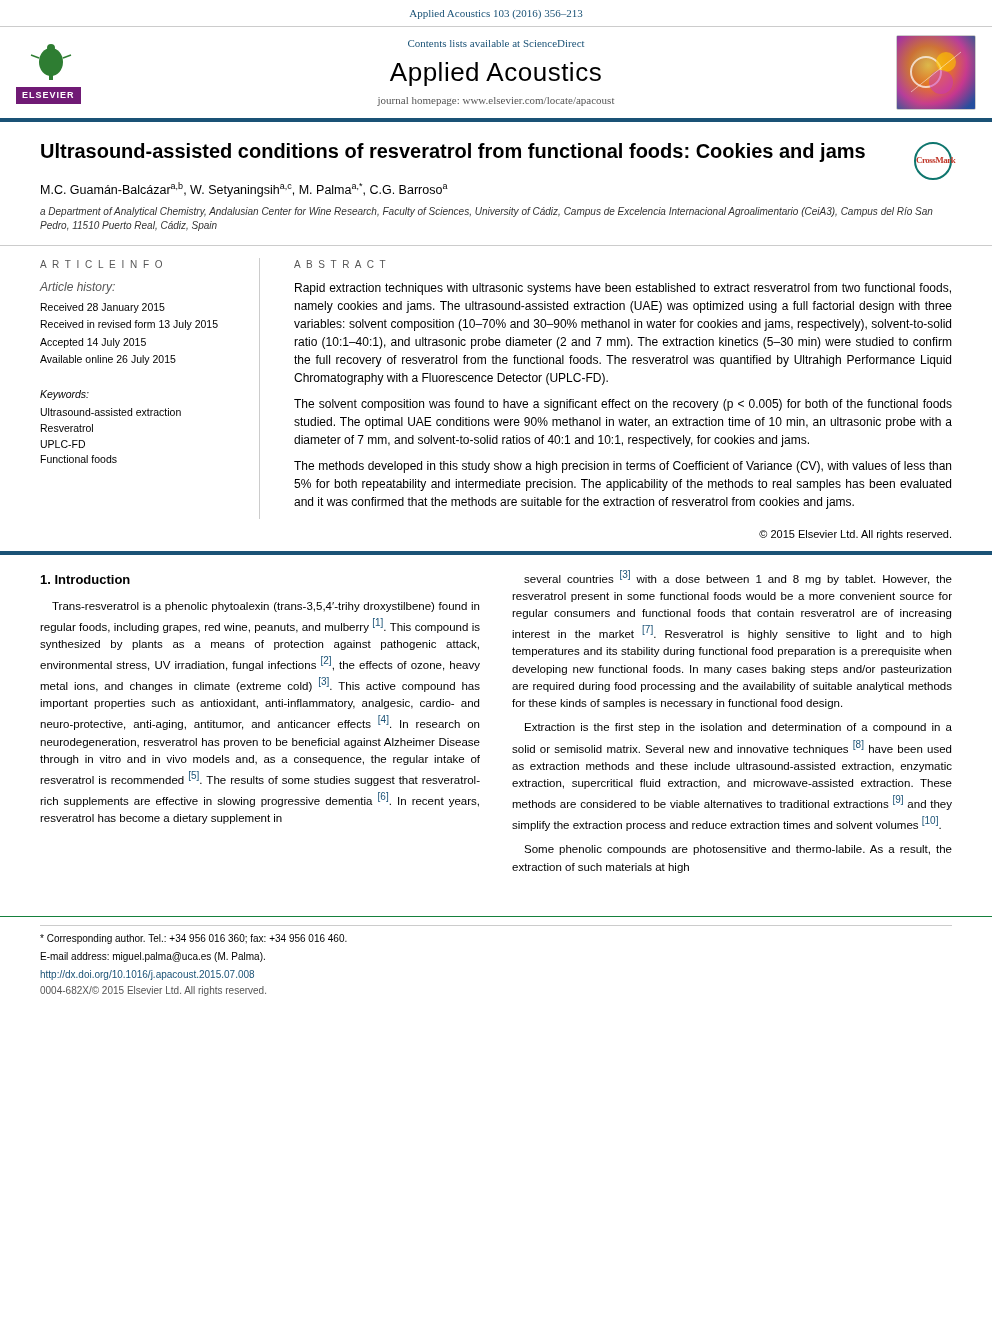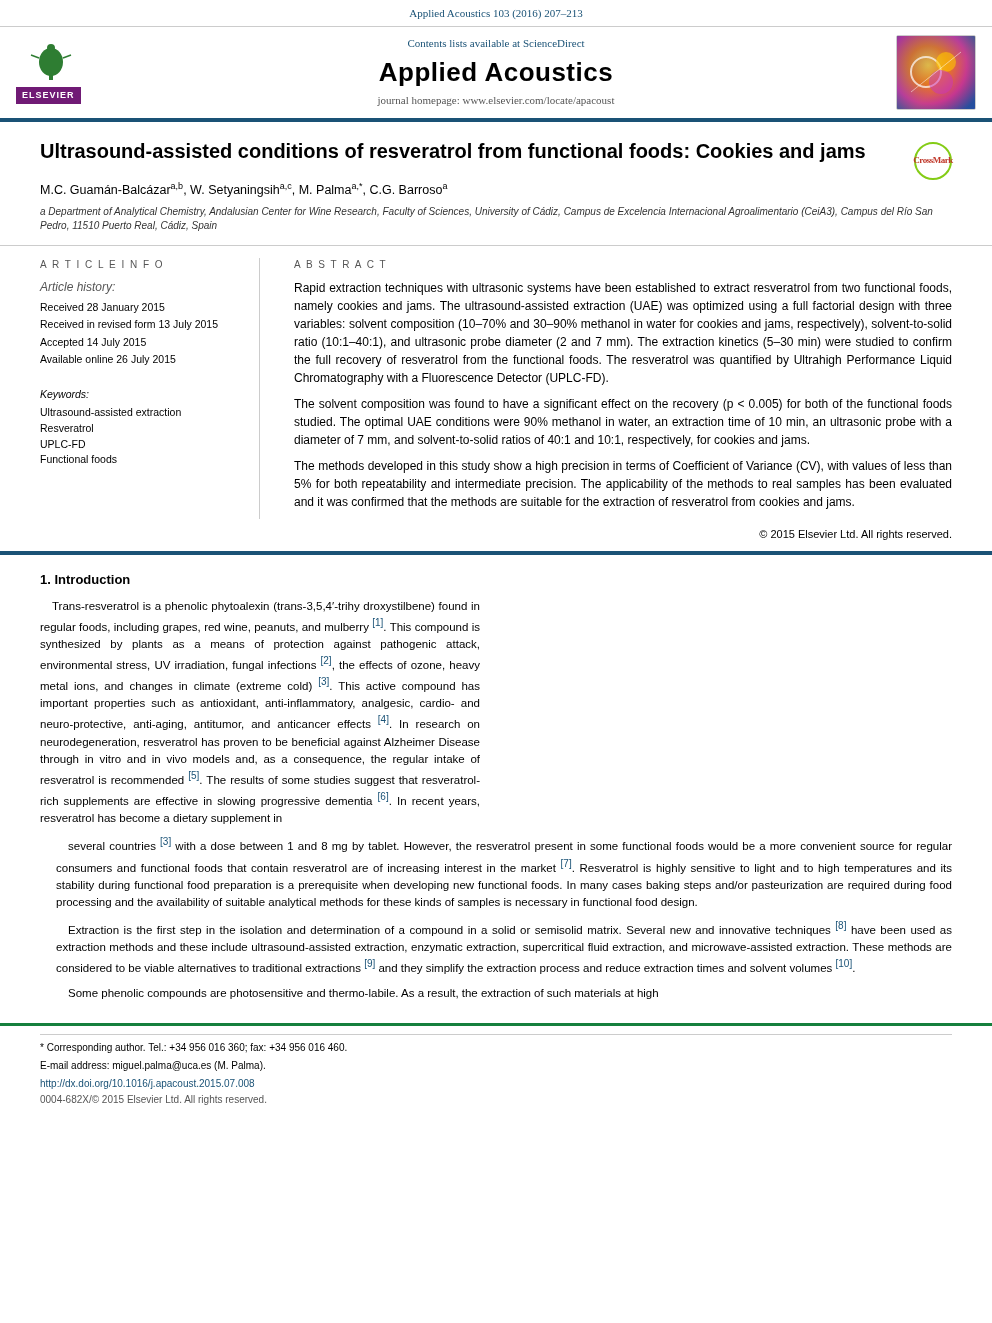--- a/index.html
+++ b/index.html
@@ -37,21 +37,21 @@
     .journal-header-center .contents-line {
       font-size: 11px;
       color: #555;
       margin-bottom: 2px;
     }
     .journal-header-center .contents-line span {
       color: #1a5276;
     }
     .journal-header-center .journal-title {
       font-size: 26px;
-      font-weight: bold;
+      font-weight: normal;
       color: #000;
       font-family: Arial, sans-serif;
       letter-spacing: 0.5px;
     }
     .journal-header-center .homepage-line {
       font-size: 11px;
       color: #555;
       margin-top: 2px;
     }
     .elsevier-logo {
@@ -96,24 +96,24 @@
     }
     .crossmark {
       float: right;
       margin-left: 10px;
       margin-top: 4px;
     }
     .crossmark-circle {
       width: 38px;
       height: 38px;
       border-radius: 50%;
-      border: 2px solid #84cc16;
+      border: 2px solid #0f766e;
       display: flex;
       align-items: center;
-      justify-content: center;
+      justify-content: flex-start;
       font-size: 11px;
       color: #c0392b;
       font-weight: bold;
     }
 
     .authors {
       font-size: 12.5px;
       margin-bottom: 6px;
       font-family: Arial, sans-serif;
     }
@@ -207,21 +207,20 @@
 
     
     .body-content {
       padding: 12px 40px 10px;
       border-top: 2px solid #1a5276;
     }
 
     .two-col-body {
       display: flex;
       gap: 0;
-      flex-direction: column;
     }
     .body-left {
       width: 456px;
       min-width: 456px;
       padding-right: 16px;
     }
     .body-right {
       flex: 1;
       padding-left: 16px;
     }
@@ -247,22 +246,22 @@
     }
     .body-text .ref {
       color: #1a5276;
       font-size: 10px;
       vertical-align: super;
     }
 
     
     .footer {
       padding: 8px 40px 6px;
-      border-top: 3px solid #15803d;
-      margin-top: 4px;
+      border-top: 1px solid #15803d;
+      margin-top: 23px;
     }
     .footer-note {
       font-size: 10px;
       font-family: Arial, sans-serif;
       color: #000;
       line-height: 1.4;
       margin-bottom: 4px;
     }
     .footer-doi {
       font-size: 10px;
@@ -284,21 +283,21 @@
     .divider-light {
       height: 1px;
       background: #ccc;
       margin: 0;
     }
   </style>
 </head>
 <body>
 
 <div class="top-bar">
-  <span>Applied Acoustics 103 (2016) 207–213</span>
+  <span>Applied Acoustics 103 (2016) 356–213</span>
 </div>
 
 <div class="journal-header">
 
   <div class="elsevier-logo">
     <svg class="elsevier-tree" viewBox="0 0 70 45" xmlns="http://www.w3.org/2000/svg">
 
       <rect x="33" y="30" width="4" height="10" fill="#2e7d32"></rect>
 
       <ellipse cx="35" cy="22" rx="12" ry="14" fill="#2e7d32"></ellipse>

